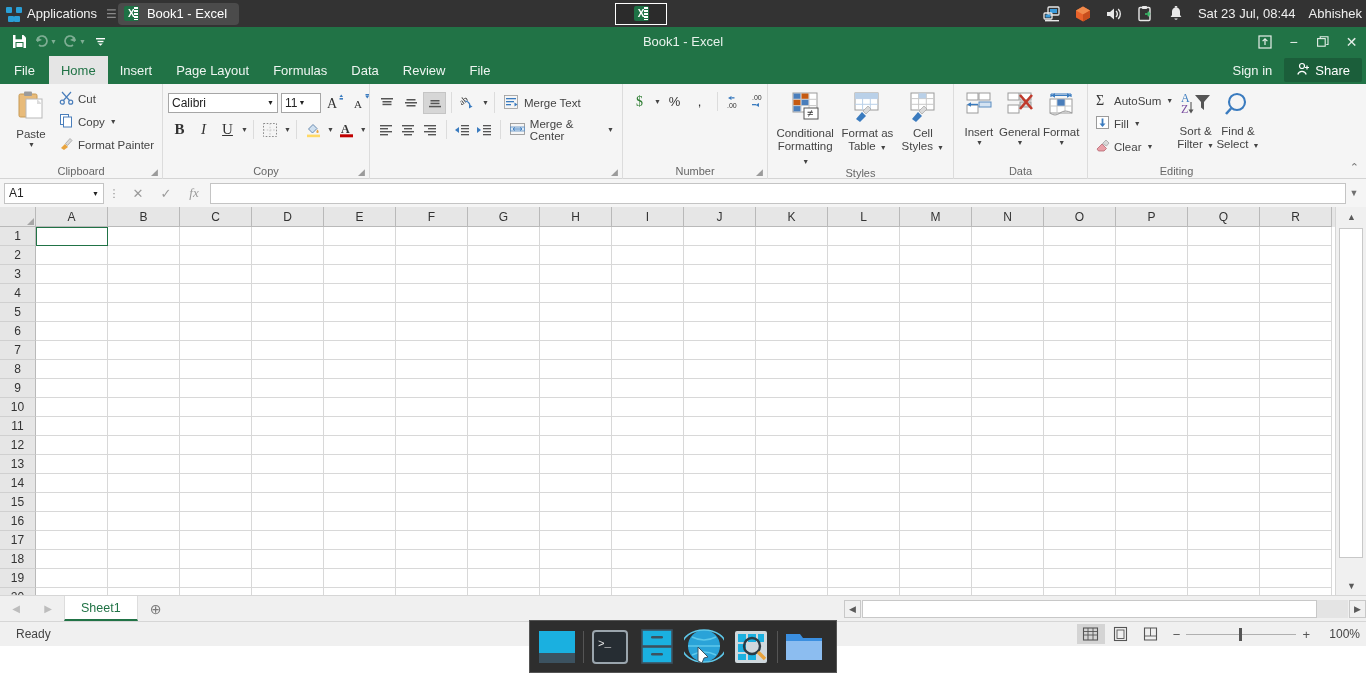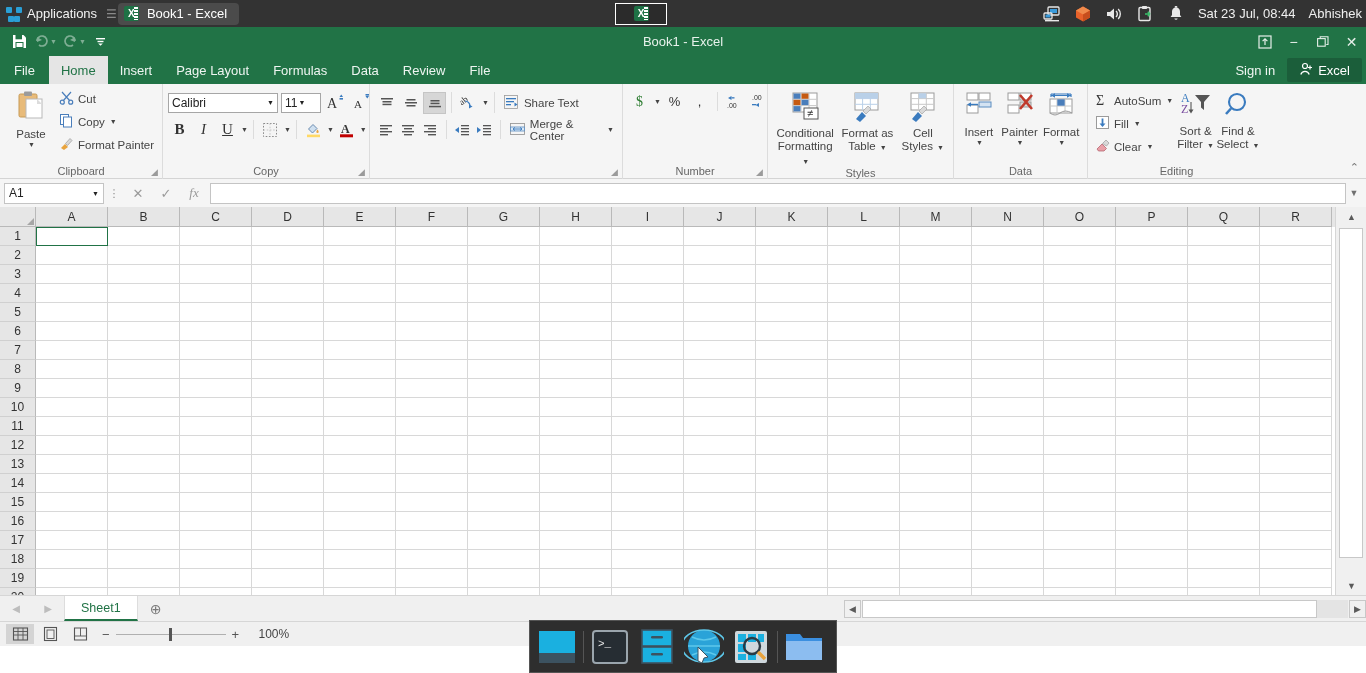--- a/index.html
+++ b/index.html
@@ -353,21 +353,21 @@
       <div class="tabright">
         <div class="signin">Sign in</div>
         <div class="share">
           <span>
             <svg width="14" height="14" viewBox="0 0 14 14">
               <circle cx="6" cy="4" r="2.5" fill="none" stroke="#fff" stroke-width="1.2"></circle>
               <path d="M1.8 12.5 a4.4 4.4 0 0 1 8.4 0" fill="none" stroke="#fff" stroke-width="1.2"></path>
               <path d="M11 3.5 v4 M9 5.5 h4" stroke="#fff" stroke-width="1.2"></path>
             </svg>
           </span>
-          <span>Excel</span>
+          <span>Share</span>
         </div>
       </div>
     </div>
 
     <div class="ribbon">
 
       <div class="rgroup" style="width:162px">
         <div class="rgroup-body">
           <div class="bigbtn" style="width:52px">
             <span>
@@ -521,21 +521,21 @@
             <div class="btn-txtico">
               <span>
                 <svg width="17" height="16" viewBox="0 0 17 16">
                   <rect x="1.5" y="1.5" width="13" height="13" fill="none" stroke="#9b9b9b" stroke-width="0.8"></rect>
                   <rect x="3" y="4" width="10" height="1.3" fill="#3a7bbf"></rect>
                   <rect x="3" y="7" width="8" height="1.3" fill="#3a7bbf"></rect>
                   <rect x="3" y="10" width="5" height="1.3" fill="#3a7bbf"></rect>
                   <polygon points="11.5,8.5 14.5,10.5 11.5,12.5" fill="#3a7bbf"></polygon>
                 </svg>
               </span>
-              <span class="lbl">Share Text</span>
+              <span class="lbl">Merge Text</span>
             </div>
           </div>
           <div style="display:flex;align-items:center;gap:1px;height:26px;padding-top:3px">
             <div class="sqbtn">
               <svg width="16" height="16" viewBox="0 0 16 16">
                   <rect x="2" y="3" width="12" height="1.4" fill="#555"></rect>
                   <rect x="2" y="6" width="8" height="1.4" fill="#555"></rect>
                   <rect x="2" y="9" width="12" height="1.4" fill="#555"></rect>
                   <rect x="2" y="12" width="8" height="1.4" fill="#555"></rect>
                 </svg>
@@ -703,21 +703,21 @@
           <div class="bigbtn" style="width:44px">
             <span>
               <svg width="32" height="30" viewBox="0 0 32 30">
                 <rect x="4" y="2" width="11" height="7" fill="#fff" stroke="#9b9b9b"></rect>
                 <rect x="16" y="2" width="11" height="7" fill="#fff" stroke="#9b9b9b"></rect>
                 <rect x="4" y="14" width="11" height="8" fill="#fff" stroke="#9b9b9b"></rect>
                 <rect x="16" y="11" width="11" height="5" fill="#d9d9d9" stroke="#9b9b9b"></rect>
                 <path d="M16 4 L28 18 M28 4 L16 18" stroke="#c0392b" stroke-width="2.6"></path>
               </svg>
             </span>
-            <span class="lbl">Painter</span>
+            <span class="lbl">General</span>
             <span class="caret">▼</span>
           </div>
           <div class="bigbtn" style="width:44px">
             <span>
               <svg width="32" height="30" viewBox="0 0 32 30">
                 <path d="M6 3 H26 M6 3 v3 M26 3 v3 M6 4.5 h20" stroke="#3a7bbf" stroke-width="1.2" fill="none"></path>
                 <polygon points="6,4.5 10,2.2 10,6.8" fill="#3a7bbf"></polygon>
                   <polygon points="26,4.5 22,2.2 22,6.8" fill="#3a7bbf"></polygon>
                 <rect x="5" y="8" width="22" height="14" fill="#fff" stroke="#9b9b9b"></rect>
                 <path d="M12 8 V22 M20 8 V22 M5 15 H27" stroke="#c8c8c8"></path>
@@ -1287,20 +1287,21 @@
       <div class="hscroll">
         <div class="hs-arrow">◀</div>
         <div class="hs-track">
           <div class="hs-thumb"></div>
         </div>
         <div class="hs-arrow">▶</div>
       </div>
     </div>
 
     <div class="statusbar">
+      <div class="status-left">Ready</div>
       <div class="status-right">
         <div class="viewbtn on">
           <svg width="17" height="16" viewBox="0 0 17 16">
             <rect x="1.5" y="2" width="14" height="12" fill="none" stroke="#555" stroke-width="1.1"></rect>
             <path d="M1.5 5.5 H15.5 M1.5 9 H15.5 M6 2 V14 M11 2 V14" stroke="#555" stroke-width="0.9"></path>
           </svg>
         </div>
         <div class="viewbtn">
           <svg width="17" height="16" viewBox="0 0 17 16">
             <rect x="2.5" y="1.5" width="12" height="13" fill="none" stroke="#555" stroke-width="1.1"></rect>

